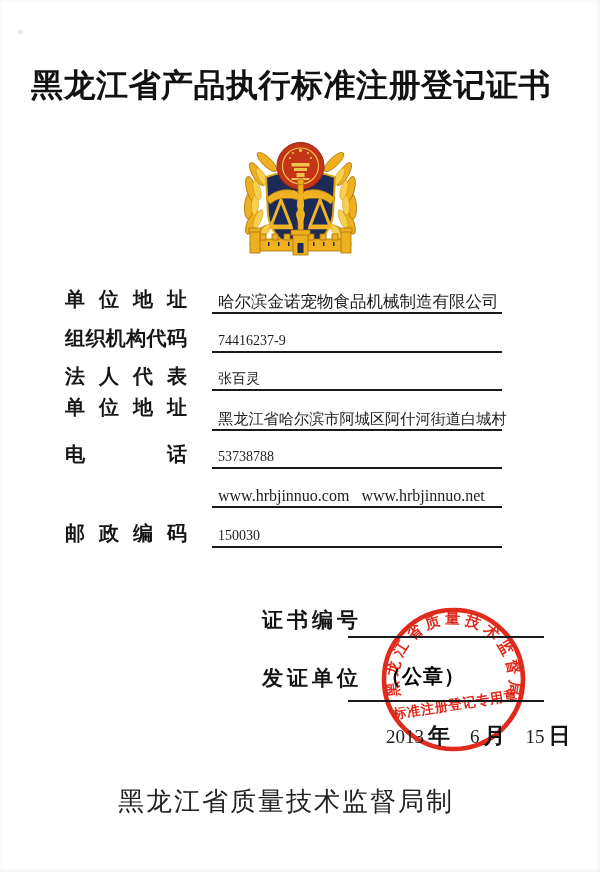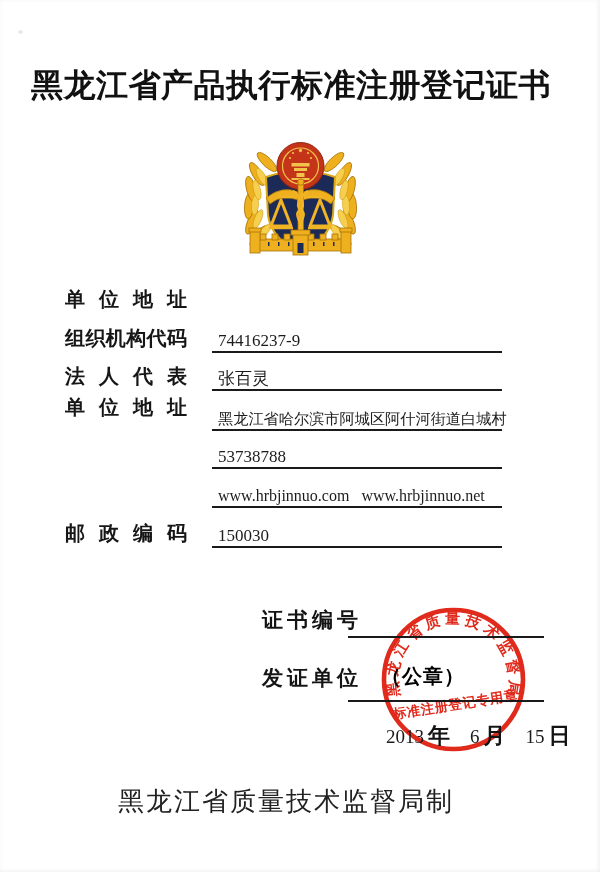--- a/index.html
+++ b/index.html
@@ -17,21 +17,21 @@
   
   .f-label{
     position:absolute;left:65px;width:122px;
     font-size:20px;font-weight:bold;color:#161616;
     text-align:justify;text-align-last:justify;line-height:24px;
     z-index:2;
   }
   .f-value{
     position:absolute;left:212px;width:290px;height:27px;box-sizing:border-box;
     border-bottom:2px solid #1a1a1a;display:flex;align-items:flex-end;
-    padding:0 0 1px 6px;font-size:17px;line-height:19px;color:#1c1c1c;
+    padding:0 0 1px 6px;font-size:14px;line-height:19px;color:#1c1c1c;
     z-index:2;white-space:pre;
   }
   .v-md{font-size:16.5px;}
   .v-sm{font-size:15.2px;letter-spacing:0;}
   .v-url{font-size:16px;}
   
   .c-label{
     position:absolute;font-size:21px;font-weight:bold;letter-spacing:4px;
     color:#141414;z-index:2;white-space:nowrap;
   }
@@ -148,30 +148,32 @@
       <rect x="26" y="107" width="1.5" height="4"></rect>
       <rect x="36" y="107" width="1.5" height="4"></rect>
       <rect x="46" y="107" width="1.5" height="4"></rect>
       <rect x="71" y="107" width="1.5" height="4"></rect>
       <rect x="81" y="107" width="1.5" height="4"></rect>
       <rect x="91" y="107" width="1.5" height="4"></rect>
     </g>
   </svg>
 
   <div class="f-label" style="top:287px">单位地址</div>
+  <div class="f-value v-md" style="top:287px">哈尔滨金诺宠物食品机械制造有限公司</div>
 
   <div class="f-label" style="top:326px">组织机构代码</div>
   <div class="f-value" style="top:326px">74416237-9</div>
 
   <div class="f-label" style="top:364px">法人代表</div>
   <div class="f-value" style="top:364px">张百灵</div>
 
   <div class="f-label" style="top:395px">单位地址</div>
   <div class="f-value v-sm" style="top:404px">黑龙江省哈尔滨市阿城区阿什河街道白城村</div>
 
+  <div class="f-label" style="top:442px">电话</div>
   <div class="f-value" style="top:442px">53738788</div>
 
   <div class="f-value v-url" style="top:481px">www.hrbjinnuo.com   www.hrbjinnuo.net</div>
 
   <div class="f-label" style="top:521px">邮政编码</div>
   <div class="f-value" style="top:521px">150030</div>
 
   <svg class="seal" viewBox="0 0 147 147" aria-hidden="true">
     <circle cx="73.5" cy="73.5" r="69.5" fill="none" stroke="#e02a1c" stroke-width="4.6"></circle>
     <path id="sealArc" d="M 19.95 89.87 A 56 56 0 1 1 127.05 89.87" fill="none"></path>

